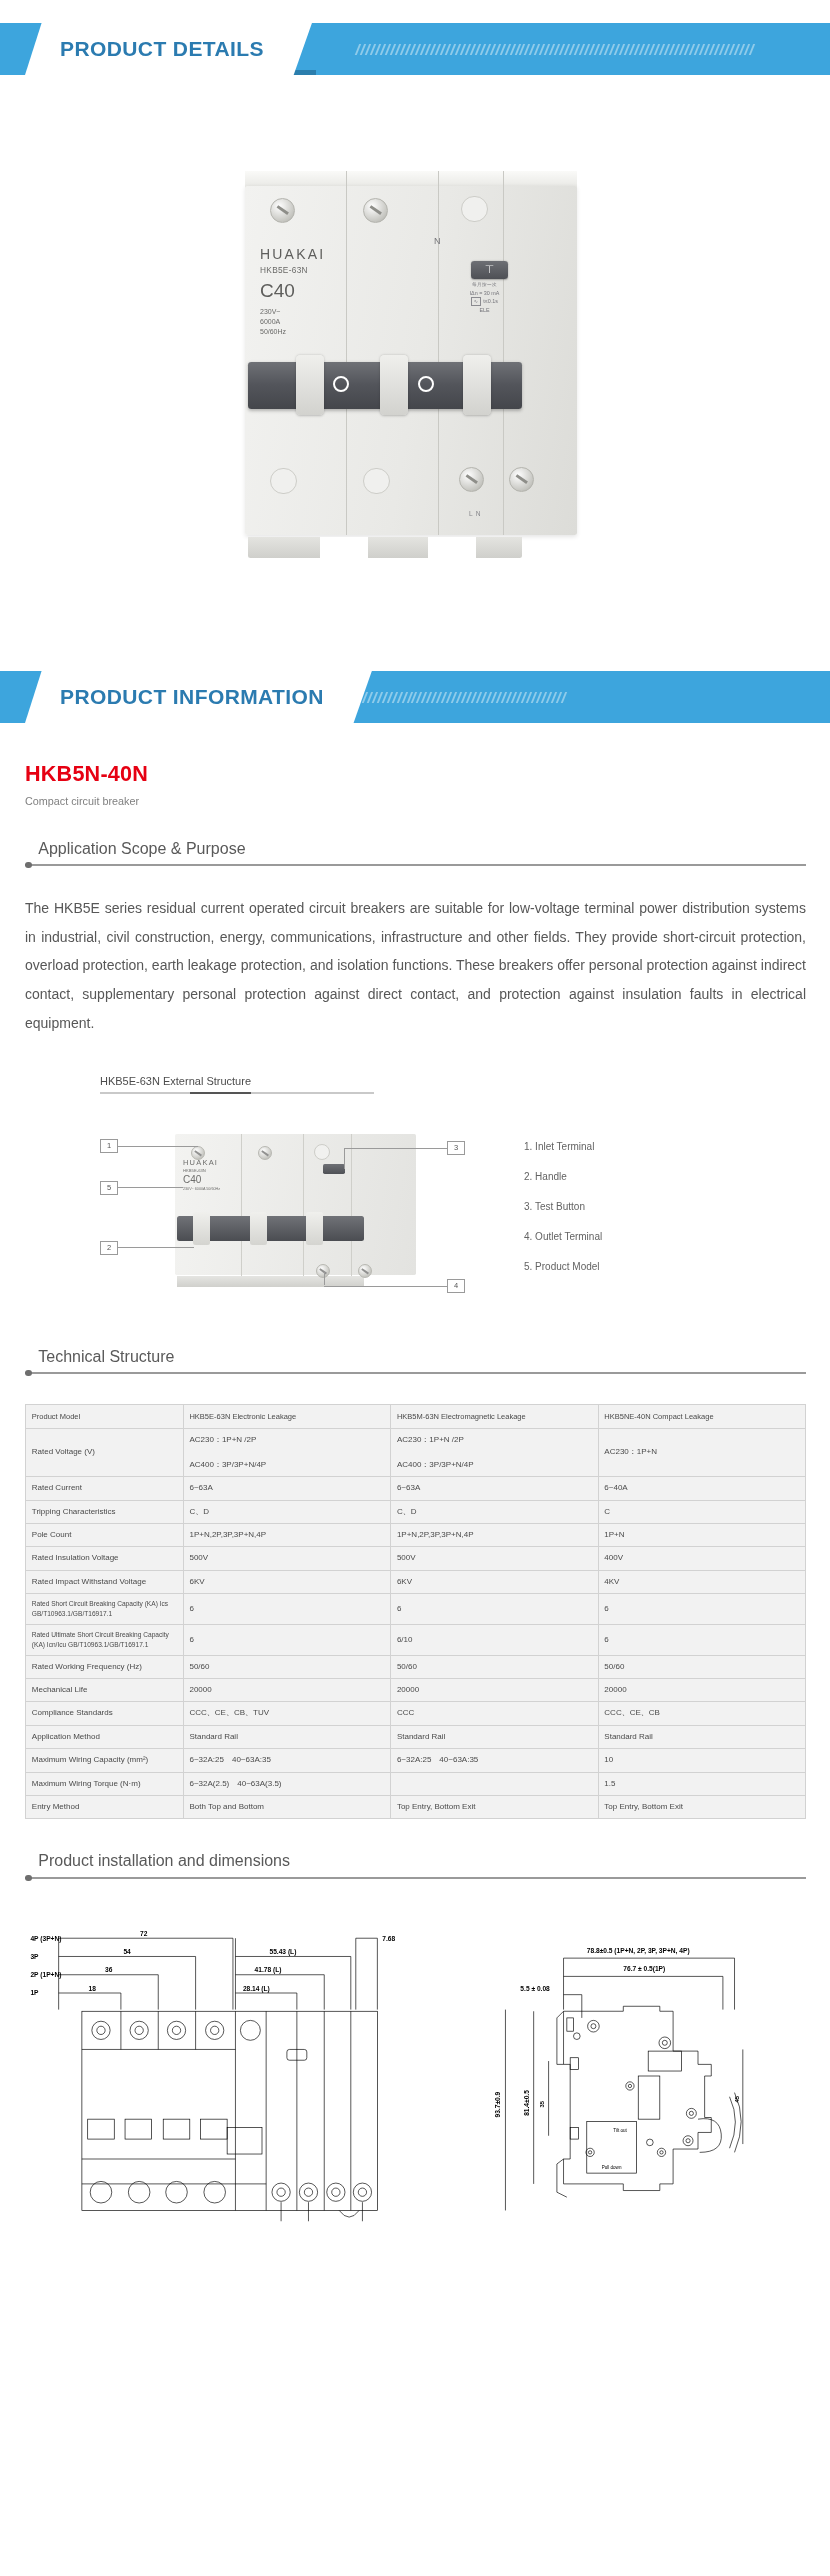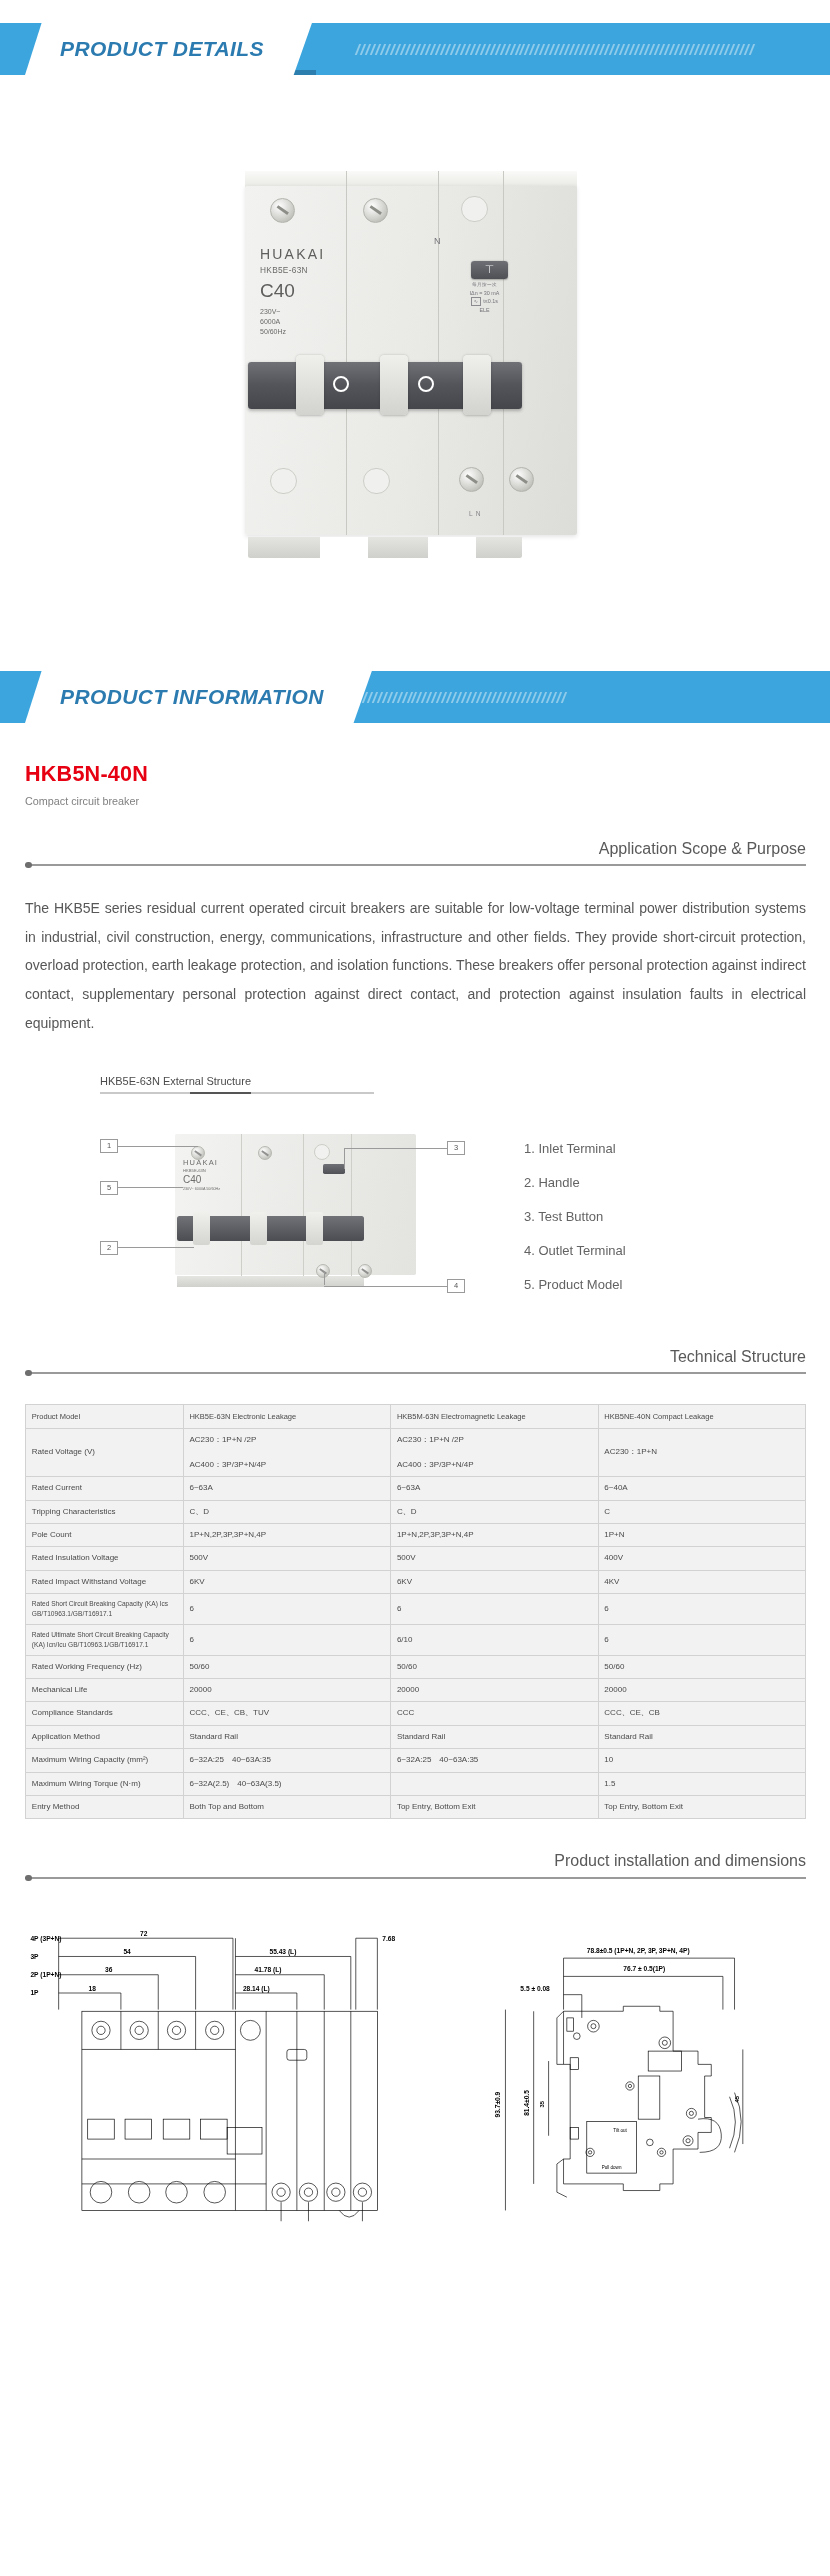--- a/index.html
+++ b/index.html
@@ -32,21 +32,20 @@
   }
   .banner-plate-shadow {
     position: absolute;
     left: 26.6px;
     top: 47px;
     height: 5.8px;
     background: #2b7ead;
   }
   .banner-title {
     font-size: 21px;
-    font-style: italic;
     font-weight: bold;
     color: #2b7bb0;
     letter-spacing: 0.4px;
     white-space: nowrap;
   }
   .banner-stripes {
     position: absolute;
     top: 0; height: 52px;
     display: flex;
     align-items: center;
@@ -169,21 +168,21 @@
 
   
   .product-head { padding: 38px 0 0 25px; }
   .product-name {
     font-size: 21.6px; font-weight: bold; color: #e60012; letter-spacing: 0.2px;
   }
   .product-sub { font-size: 10.8px; color: #808080; margin-top: 7.5px; }
 
   
   .section { padding: 0 25px; }
-  .sec-head { margin-top: 33px; position: relative; padding-bottom: 8.3px; text-align: right; }
+  .sec-head { margin-top: 33px; position: relative; padding-bottom: 8.3px; }
   .sec-head h2 {
     font-size: 16px; font-weight: normal; color: #595959;
     padding-left: 13.3px; margin-bottom: 6.6px;
   }
   .sec-rule { position: relative; height: 1.7px; background: #9a9a9a; }
   .sec-rule::before {
     content: ""; position: absolute; left: 0; top: -2.5px;
     width: 6.6px; height: 6.6px; border-radius: 50%; background: #6e6e6e;
   }
 
@@ -260,21 +259,21 @@
     border: 0.8px solid #9a9a9a;
     background: #fff;
     font-size: 7.5px; color: #555;
     display: flex; align-items: center; justify-content: center;
   }
   .callout-line { position: absolute; background: #9a9a9a; height: 0.8px; }
   .callout-vline { position: absolute; background: #9a9a9a; width: 0.8px; }
 
   .struct-legend { padding: 25px 0 0 50px; }
   .struct-legend li {
-    list-style: none; font-size: 13px; color: #636363; margin-bottom: 19px;
+    list-style: none; font-size: 10px; color: #636363; margin-bottom: 19px;
   }
 
   
   .spec-table {
     width: 100%; border-collapse: collapse; margin-top: 21.6px;
     font-size: 8px; color: #4a4a4a;
     border: 0.8px solid #c6c6c6;
   }
   .spec-table td {
     border: 0.8px solid #d2d2d2;

